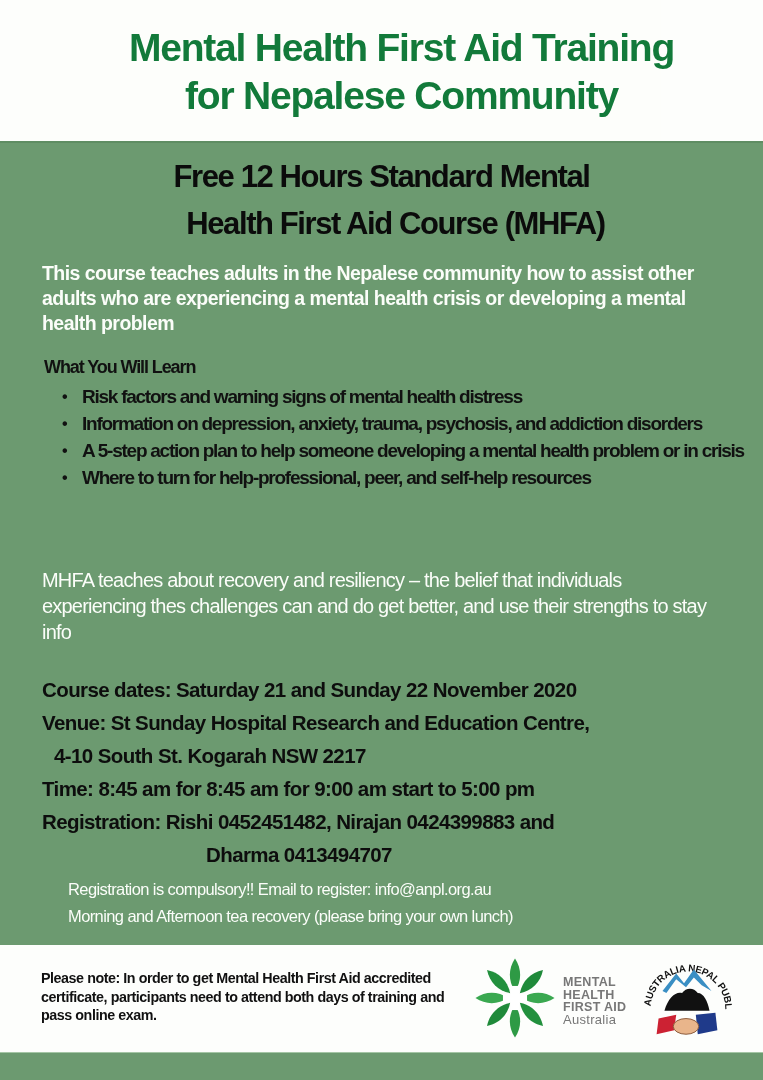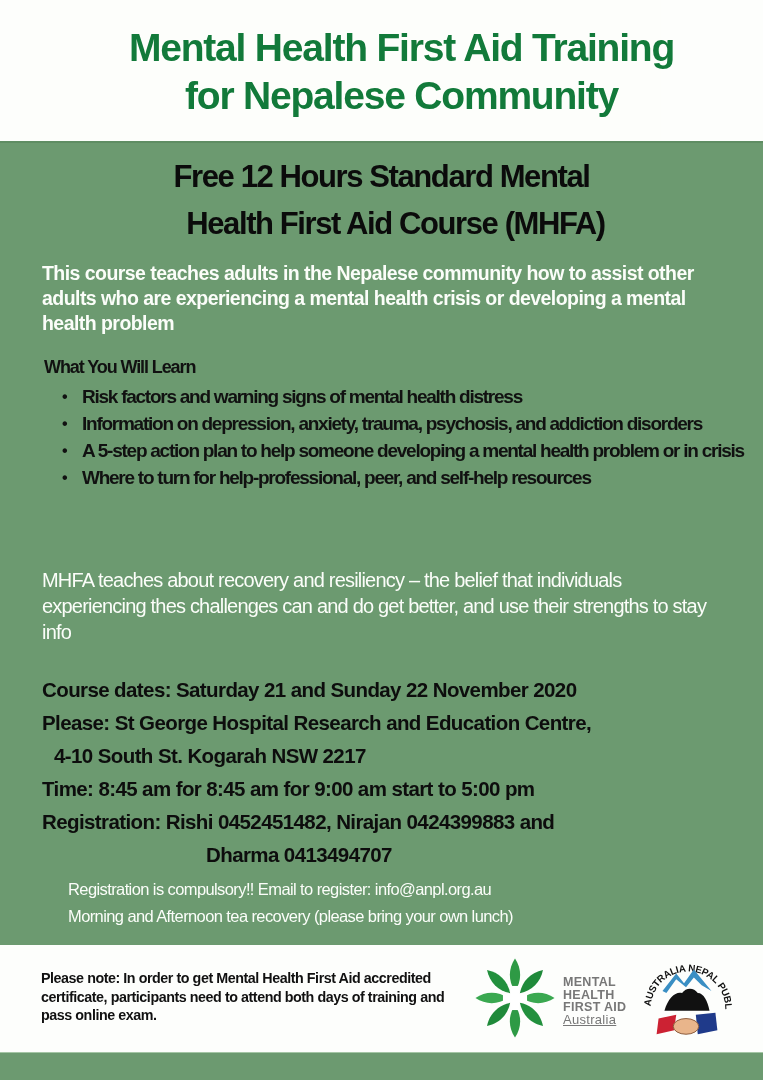--- a/index.html
+++ b/index.html
@@ -76,21 +76,21 @@
     position: absolute; left: 41px; top: 24px; width: 430px;
     color: #111; font-weight: bold; font-size: 14.3px; letter-spacing: -0.45px; line-height: 18.5px;
   }
   .logo-flower {
     position: absolute; left: 472px; top: 10px; width: 86px; height: 86px;
   }
   .logo-mhfa-text {
     position: absolute; left: 563px; top: 31px; font-weight: bold; color: #777;
     font-size: 12.5px; line-height: 12.5px; letter-spacing: 0.3px;
   }
-  .logo-mhfa-text .aus { font-weight: normal; font-size: 13px; text-decoration: underline; }
+  .logo-mhfa-text .aus { font-weight: normal; font-size: 13px; }
   .logo-anpl {
     position: absolute; left: 637px; top: 2px; width: 98px; height: 100px;
   }
   .bottom-bar {
     position: absolute; left: 0; top: 1052px; width: 763px; height: 28px;
     background: #6c9a70; border-top: 1px solid #a5c6a6;
   }
 </style>
 </head>
 <body>
@@ -111,21 +111,21 @@
     <li><span class="bullet">•</span><span>Risk factors and warning signs of mental health distress</span></li>
     <li><span class="bullet">•</span><span>Information on depression, anxiety, trauma, psychosis, and addiction disorders</span></li>
     <li><span class="bullet">•</span><span>A 5-step action plan to help someone developing a mental health problem or in crisis</span></li>
     <li><span class="bullet">•</span><span>Where to turn for help-professional, peer, and self-help resources</span></li>
   </ul>
 
   <p class="recovery">MHFA teaches about recovery and resiliency – the belief that individuals experiencing thes challenges can and do get better, and use their strengths to stay info</p>
 
   <div class="details">
     <div class="row">Course dates: Saturday 21 and  Sunday 22 November 2020</div>
-    <div class="row">Please: St George Hospital Research and Education Centre,</div>
+    <div class="row">Venue: St Sunday Hospital Research and Education Centre,</div>
     <div class="row indent1">4-10 South St. Kogarah NSW 2217</div>
     <div class="row">Time: 8:45 am for 8:45 am for 9:00 am start to 5:00 pm</div>
     <div class="row">Registration:  Rishi 0452451482, Nirajan 0424399883 and</div>
     <div class="row indent2">Dharma 0413494707</div>
   </div>
 
   <div class="notes">
     <div>Registration is compulsory!! Email to register: info@anpl.org.au</div>
     <div>Morning and Afternoon tea recovery (please bring your own lunch)</div>
   </div>

